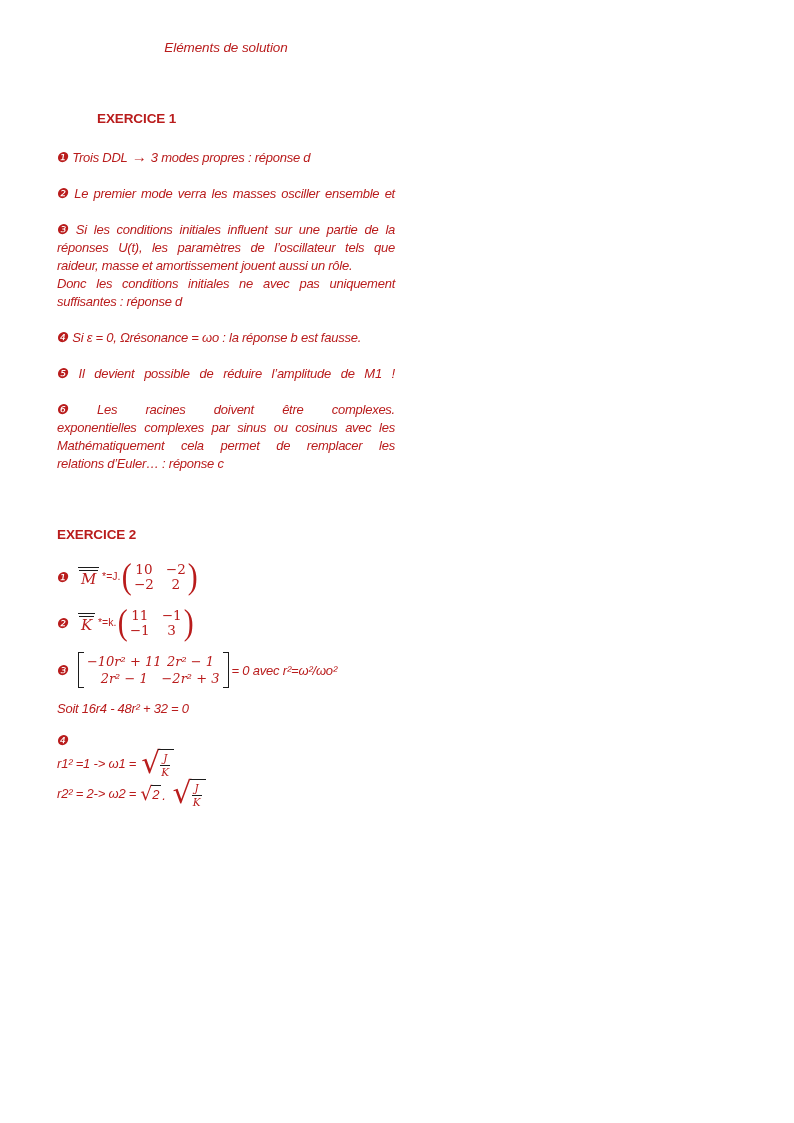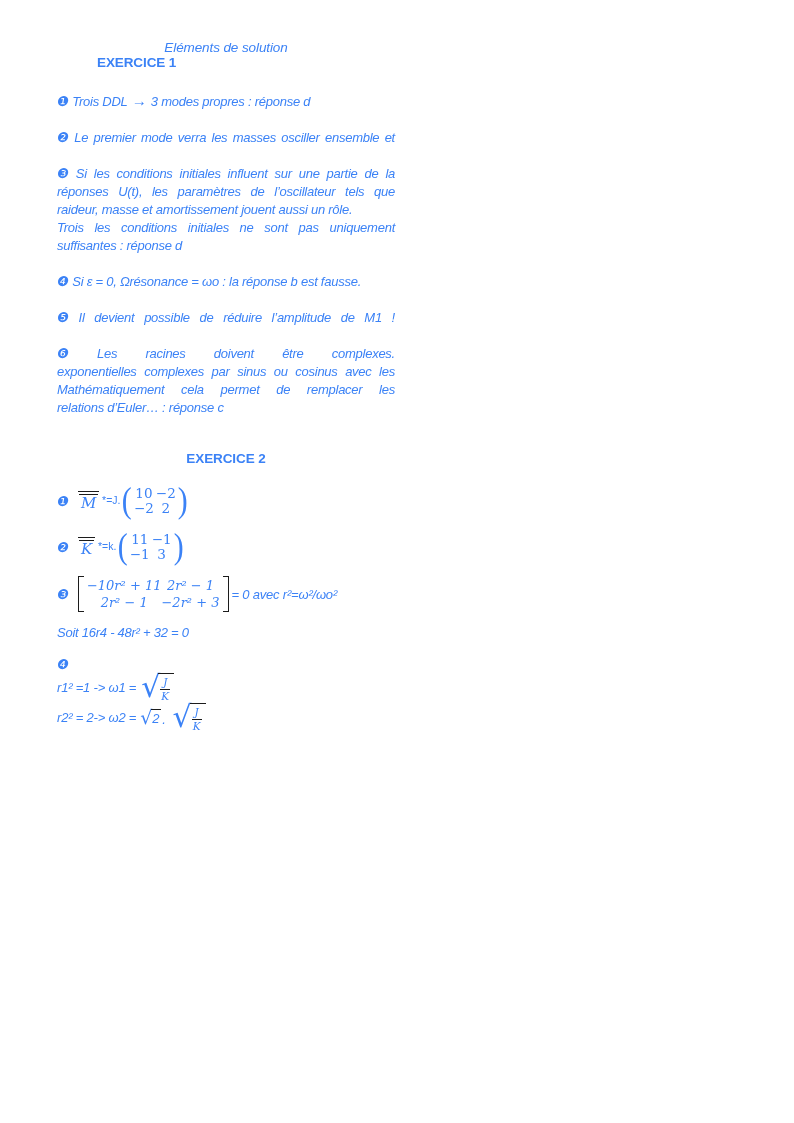--- a/index.html
+++ b/index.html
@@ -1,39 +1,39 @@
 <!DOCTYPE html>
 <html><head>
 <meta charset="utf-8">
 <style>
   html,body{margin:0;padding:0;background:#ffffff;}
   .page{
     position:relative;
     width:794px;height:1123px;
     background:#ffffff;
-    color:#3b82f6;
+    color:#b91c1c;
     font-family:"Liberation Sans",sans-serif;
     overflow:hidden;
   }
   .column{
     position:absolute;left:57px;top:40px;width:338px;
   }
   .doc-title{
     font-style:italic;
     font-size:13.5px;
     text-align:center;
     letter-spacing:-0.1px;
   }
   .heading{
     font-weight:bold;
     font-size:13.5px;
     letter-spacing:-0.1px;
   }
-  .h-ex1{padding-left:40px;}
-  .h-ex2{margin-top:34px;text-align:center;}
+  .h-ex1{margin-top:56px;padding-left:40px;}
+  .h-ex2{margin-top:54px;}
   .para{
     font-style:italic;
     font-size:13px;
     line-height:18px;
     letter-spacing:-0.25px;
   }
   .mt-lg{margin-top:22px;}
   .mt{margin-top:18px;}
   .jline{
     text-align:justify;
@@ -93,21 +93,21 @@
     font-family:"Liberation Serif",serif;
     font-style:normal;
     font-size:35px;
     line-height:30px;
     transform:scaleX(0.85);
     font-weight:400;
   }
   .mcells{
     display:grid;
     grid-template-columns:auto auto;
-    column-gap:2px;
+    column-gap:12px;
     justify-items:center;
     font-family:"DejaVu Serif",serif;
     font-style:normal;
     font-size:13.5px;
     line-height:15px;
     letter-spacing:0;
     padding:0 1px;
   }
   .dmat{display:inline-flex;align-items:stretch;}
   .lbr,.rbr{width:5px;flex:none;border:1.4px solid #1c1c1c;}
@@ -186,21 +186,21 @@
       </div>
     </div>
 
     <div class="para mt">
       <div class="jline">
         <span class="marker">❸</span>
         <span>Si les conditions initiales influent sur une partie de la</span>
       </div>
       <div class="jline">réponses U(t), les paramètres de l’oscillateur tels que</div>
       <div class="lline">raideur, masse et amortissement jouent aussi un rôle.</div>
-      <div class="jline">Trois les conditions initiales ne sont pas uniquement</div>
+      <div class="jline">Donc les conditions initiales ne avec pas uniquement</div>
       <div class="lline">suffisantes : réponse d</div>
     </div>
 
     <div class="para mt lline">
       <span class="marker">❹</span>
       <span>Si ε = 0, Ωrésonance = ωo : la réponse b est fausse.</span>
     </div>
 
     <div class="para mt">
       <div class="jline">

